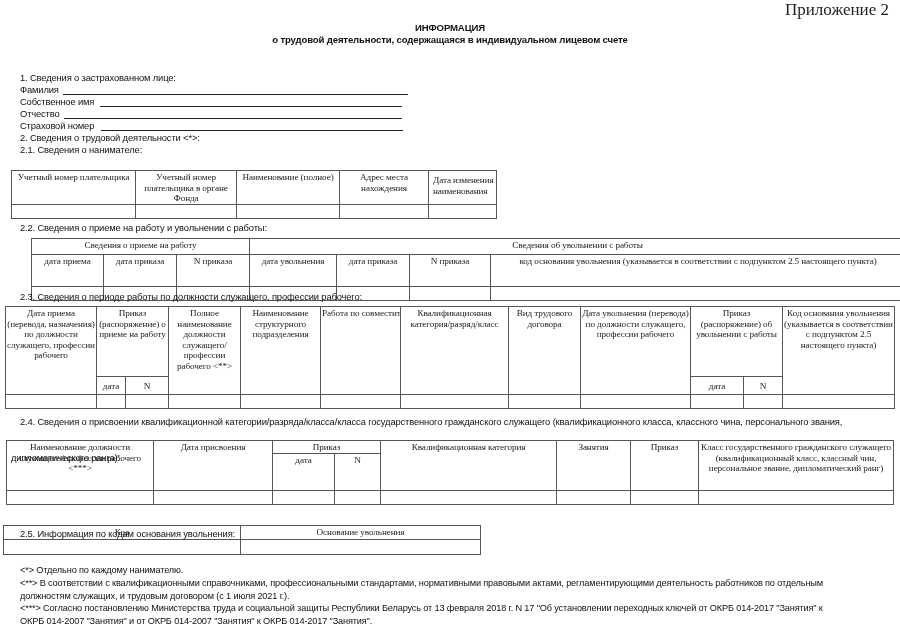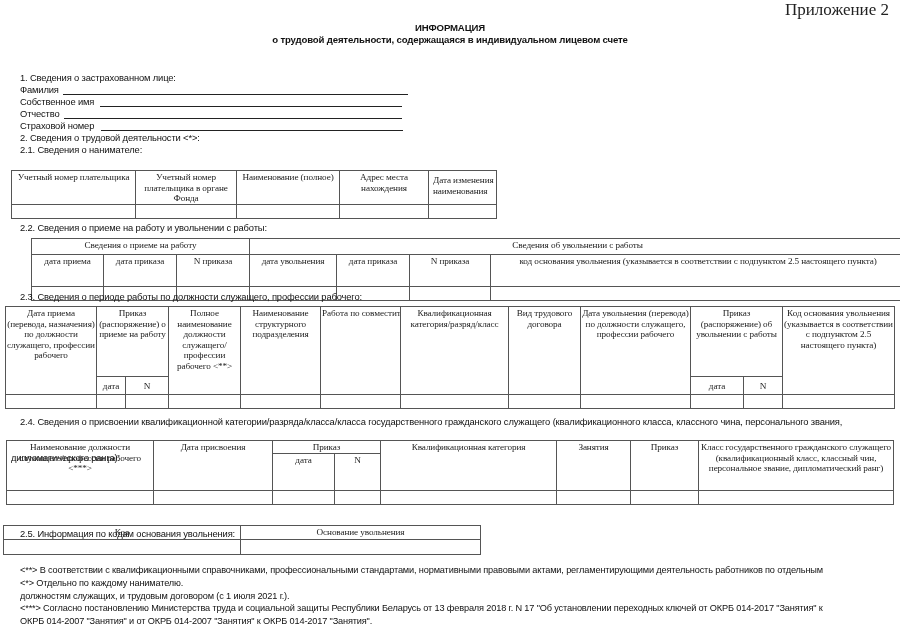--- a/index.html
+++ b/index.html
@@ -212,18 +212,18 @@
     <td>Основание увольнения</td>
   </tr>
   <tr class="empty" style="height:15px;">
     <td></td>
         <td></td>
   </tr>
 </tbody>
   </table>
 
 <div class="abs sans footnote" style="left:20px; top:564px;">
+  <div>&lt;*&gt; Отдельно по каждому нанимателю.</div>
   <div>&lt;**&gt; В соответствии с квалификационными справочниками, профессиональными стандартами, нормативными правовыми актами, регламентирующими деятельность работников по отдельным</div>
-  <div>&lt;*&gt; Отдельно по каждому нанимателю.</div>
   <div>должностям служащих, и трудовым договором (с 1 июля 2021 г.).</div>
   <div>&lt;***&gt; Согласно постановлению Министерства труда и социальной защиты Республики Беларусь от 13 февраля 2018 г. N 17 "Об установлении переходных ключей от ОКРБ 014-2017 "Занятия" к</div>
   <div>ОКРБ 014-2007 "Занятия" и от ОКРБ 014-2007 "Занятия" к ОКРБ 014-2017 "Занятия".</div>
 </div>
 
 </body></html>

